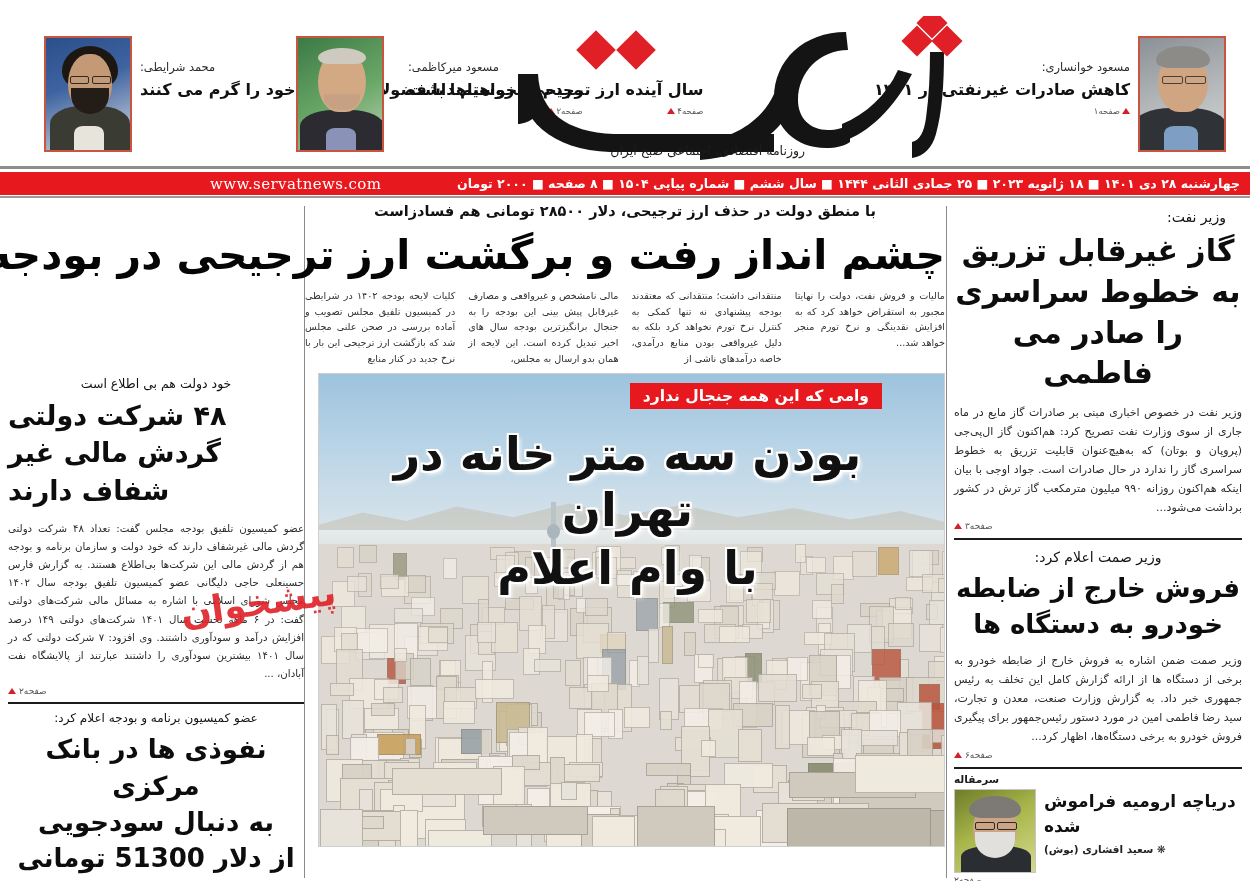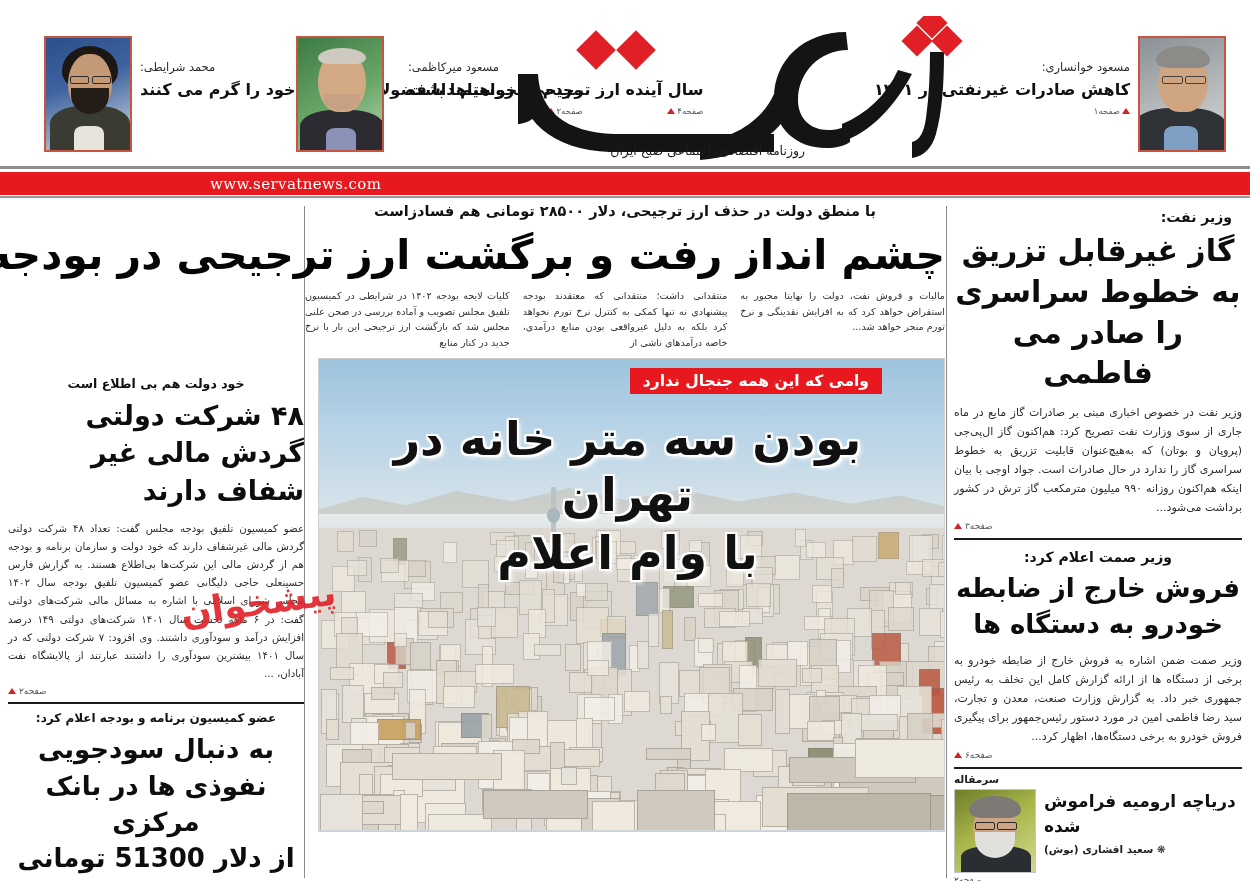--- a/index.html
+++ b/index.html
@@ -59,21 +59,21 @@
   }
   .botline{position:absolute;left:0;top:196px;width:1250px;height:2px;background:#9a9a9a;}
 
   
   .vrule{position:absolute;background:#8a8a8a;width:1px;}
   .hrule{position:absolute;background:#1b1b1b;height:2px;}
   .thinrule{position:absolute;background:#8a8a8a;height:1px;}
 
   
   .colR{position:absolute;right:8px;top:203px;width:288px;}
-  .kicker-c{font-size:14px;font-weight:bold;text-align:center;color:#111;margin:6px 6px 6px;}
+  .kicker-c{font-size:14px;font-weight:normal;text-align:center;color:#111;margin:6px 12px 6px;}
   .hl-main{font-size:30px;font-weight:bold;line-height:1.36;text-align:center;color:#0d0d0d;}
   .hl-main2{font-size:26px;font-weight:bold;line-height:1.38;text-align:center;color:#0d0d0d;}
   .body-just{
     font-size:11px;line-height:1.72;text-align:justify;color:#2b2b2b;
     text-align-last:center;
   }
   .pglink{font-size:9px;color:#555;display:flex;flex-direction:row-reverse;justify-content:flex-start;align-items:center;gap:3px;margin-top:3px;}
 
   .op-block{display:flex;flex-direction:row-reverse;gap:8px;align-items:flex-start;}
   .op-photo{width:80px;height:82px;flex:0 0 auto;border:1px solid #c5c5c5;position:relative;overflow:hidden;}
@@ -115,21 +115,21 @@
     font-size:46px;font-weight:bold;line-height:1.22;color:#111;
     text-shadow:2px 2px 0 #fff,-2px 2px 0 #fff,2px -2px 0 #fff,-2px -2px 0 #fff,
                 0 2px 0 #fff,0 -2px 0 #fff,2px 0 0 #fff,-2px 0 0 #fff,3px 3px 4px rgba(255,255,255,.9);
     letter-spacing:-1.5px;
   }
   .ovl .l2{display:block;margin-top:2px;}
 
   
   .colL{position:absolute;left:8px;top:370px;width:296px;}
   .hlL{font-size:24px;font-weight:bold;line-height:1.4;text-align:center;color:#0d0d0d;}
-  .hlL2{font-size:27px;font-weight:bold;line-height:1.38;text-align:right;color:#0d0d0d;}
+  .hlL2{font-size:27px;font-weight:bold;line-height:1.38;text-align:left;color:#0d0d0d;}
   .bodyL{font-size:10.2px;line-height:1.78;text-align:justify;color:#2b2b2b;}
 
   
   .wm{position:absolute;left:150px;top:588px;width:190px;height:80px;pointer-events:none;z-index:40;}
   .wm .fa{
     position:absolute;right:4px;top:-6px;font-size:36px;font-weight:bold;color:#e0262c;
     opacity:.92;transform:rotate(-8deg);white-space:nowrap;
   }
   .wm .en{
     position:absolute;left:0;top:34px;font-family:"DejaVu Serif","Liberation Serif",serif;
@@ -231,20 +231,21 @@
           <rect x="108" y="20" width="28" height="28" transform="rotate(45 122 34)"></rect>
           <rect x="148" y="20" width="28" height="28" transform="rotate(45 162 34)"></rect>
         </g>
       </svg>
       <div class="logo-sub">روزنامه اقتصادی، اجتماعی صبح ایران</div>
     </div>
   </div>
 
   <div class="topline"></div>
   <div class="datebar">
+    <div class="dline">چهارشنبه ۲۸ دی ۱۴۰۱ ■ ۱۸ ژانویه ۲۰۲۳ ■ ۲۵ جمادی الثانی ۱۴۴۴ ■ سال ششم ■ شماره پیاپی ۱۵۰۴ ■ ۸ صفحه ■ ۲۰۰۰ تومان</div>
     <div class="site">www.servatnews.com</div>
   </div>
   <div class="botline"></div>
 
   <div class="vrule" style="left:304px;top:206px;height:672px;"></div>
   <div class="vrule" style="left:946px;top:206px;height:672px;"></div>
 
   <div class="colR">
 
     <div>
@@ -315,20 +316,21 @@
 
     </div>
   </div>
 
   <div class="center">
     <div class="lead-kicker">با منطق دولت در حذف ارز ترجیحی، دلار ۲۸۵۰۰ تومانی هم فسادزاست</div>
     <div class="lead-hl" style="margin-top:12px;">چشم انداز رفت و برگشت ارز ترجیحی در بودجه</div>
 
     <div class="lead-cols">
       <div class="c">کلیات لایحه بودجه ۱۴۰۲ در شرایطی در کمیسیون تلفیق مجلس تصویب و آماده بررسی در صحن علنی مجلس شد که بازگشت ارز ترجیحی این بار با نرخ جدید در کنار منابع</div>
+      <div class="c">مالی نامشخص و غیرواقعی و مصارف غیرقابل پیش بینی این بودجه را به جنجال برانگیزترین بودجه سال های اخیر تبدیل کرده است. این لایحه از همان بدو ارسال به مجلس،</div>
       <div class="c">منتقدانی داشت؛ منتقدانی که معتقدند بودجه پیشنهادی نه تنها کمکی به کنترل نرخ تورم نخواهد کرد بلکه به دلیل غیرواقعی بودن منابع درآمدی، خاصه درآمدهای ناشی از</div>
       <div class="c">مالیات و فروش نفت، دولت را نهایتا مجبور به استقراض خواهد کرد که به افزایش نقدینگی و نرخ تورم منجر خواهد شد...</div>
     </div>
 
     <div class="photo-box" style="margin-top:7px;">
       <div class="sky"></div>
       <div class="mtn"></div>
       <div class="haze"></div>
       <div class="city" id="city">
           <div class="bld" style="left: 602.84px; top: 5.90432px; width: 17.1512px; height: 14.7155px; background: rgb(216, 210, 198); opacity: 0.7;"></div>
@@ -740,22 +742,22 @@
       <div class="pglink">
           <span class="tri"></span>
           <span>صفحه۲</span>
         </div>
     </div>
 
     <div class="hrule" style="position:relative;margin:6px 0 7px;width:100%;"></div>
 
     <div>
       <div class="kicker-c" style="font-size:12px;">عضو کمیسیون برنامه و بودجه اعلام کرد:</div>
+      <div class="hlL" style="font-size:26px;">نفوذی ها در بانک مرکزی</div>
       <div class="hlL" style="font-size:26px;">به دنبال سودجویی</div>
-      <div class="hlL" style="font-size:26px;">نفوذی ها در بانک مرکزی</div>
       <div class="hlL" style="font-size:26px;">از دلار 51300 تومانی</div>
 
     </div>
   </div>
 
   <div class="wm">
     <div class="fa">پیشخوان</div>
   </div>
 
 </div>

